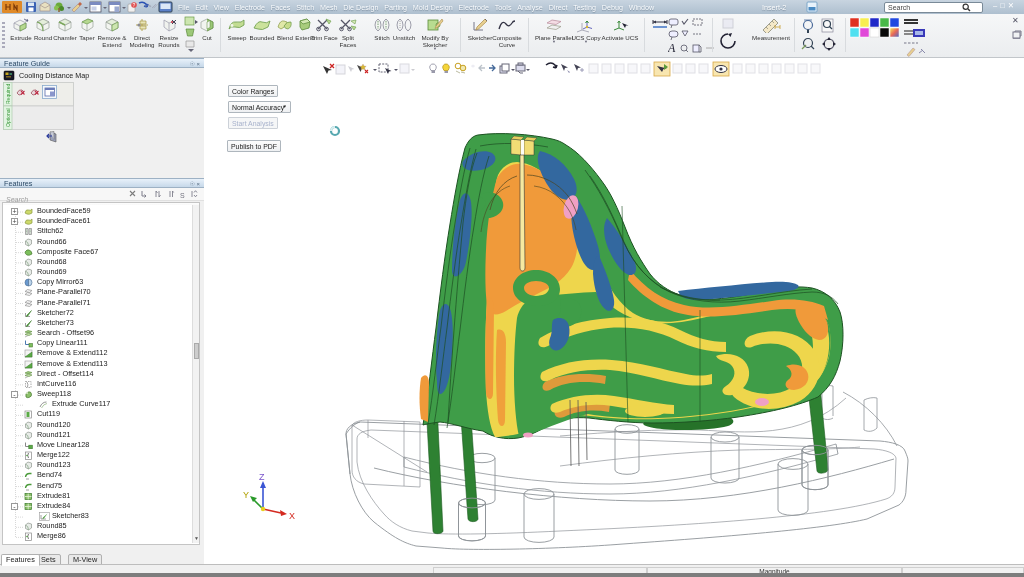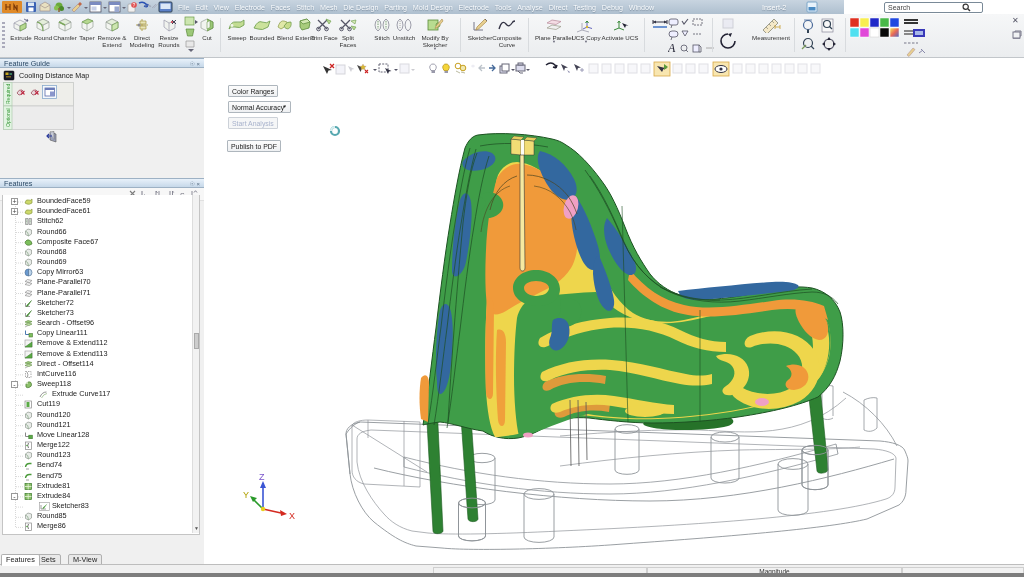--- a/index.html
+++ b/index.html
@@ -1,39 +1,39 @@
 <!DOCTYPE html>
 <html><head><meta charset="utf-8"><style>
 *{margin:0;padding:0;box-sizing:border-box}
 body{font-family:"Liberation Sans",sans-serif}
 #app{position:relative;width:1024px;height:577px;background:#fff;overflow:hidden}
 .abs{position:absolute}
 
-#titlebar{position:absolute;left:0;top:0;width:844px;height:14px;
+#titlebar{position:absolute;left:0;top:0;width:1024px;height:14px;
  background:linear-gradient(#c8d4e0,#aebfcf);}
 #menus{position:absolute;left:175px;top:0;height:14px;display:flex;align-items:center;
  font-size:7.2px;color:#fbfdff;}
 #menus span{padding:0 2.9px;text-shadow:0 1px 1px rgba(60,80,100,.45)}
 
 #ribbon{position:absolute;left:0;top:14px;width:1024px;height:44px;
  background:linear-gradient(#f6f7f8,#ebedef);border-bottom:1px solid #c2c6ca;}
 .rbtn{position:absolute;top:3px;font-size:6.2px;color:#333;text-align:center;line-height:1.15}
 .rbtn svg{display:block;margin:0 auto 1px}
 .rsep{position:absolute;top:4px;width:1px;height:34px;background:#d8dbde}
 
 #leftcol{position:absolute;left:0;top:58px;width:204px;height:506px;background:#f0f0f0;border-right:1px solid #a8a8a8}
 .ptitle{height:10px;background:linear-gradient(#e8f1fa,#c6d8e9);border-top:1px solid #9db1c4;border-bottom:1px solid #9db1c4;
  font-size:7.2px;color:#2c4a66;padding:0 4px;display:flex;align-items:center;justify-content:space-between}
 .ptools{color:#5a6f84;font-size:6px}
 #fguide{position:absolute;left:0;top:0;width:204px;height:120px;background:#f0f0f0}
 #features{position:absolute;left:0;top:120px;width:204px;height:386px;background:#f0f0f0}
 #searchrow{position:absolute;left:0px;top:10px;width:204px;height:13px;background:#f7f7f7;border-bottom:1px solid #e0e0e0;}
 #namehdr{position:absolute;left:2px;top:24px;width:198px;height:11px;background:linear-gradient(#fdfdfd,#e9e9e9);
  border:1px solid #c4c4c4;font-size:7.4px;color:#222;padding-left:20px;line-height:10px}
-#tree{position:absolute;left:2px;top:17px;width:198px;height:340px;background:#fff;border:1px solid #c4c4c4;border-top:none;overflow:hidden}
+#tree{position:absolute;left:2px;top:27px;width:198px;height:340px;background:#fff;border:1px solid #c4c4c4;border-top:none;overflow:hidden}
 .trow{position:absolute;left:0;height:10px;font-size:7.3px;color:#222;white-space:nowrap}
 .trow .lbl{position:absolute;left:34px;top:-1px}
 .trow svg{position:absolute;left:21px;top:0px}
 .trow.child .lbl{left:49px}
 .trow.child svg{left:36px}
 .expbox{position:absolute;left:8px;top:1px;width:7px;height:7px;border:1px solid #999;background:#fff;font-size:7px;line-height:5px;text-align:center;color:#444}
 #vscroll{position:absolute;right:0;top:0;width:7px;height:338px;background:#f2f2f2;border-left:1px solid #ddd}
 #tabs{position:absolute;left:0;top:376px;width:204px;height:14px;font-size:7.3px;color:#222}
 .tab{position:absolute;top:0;height:11px;border:1px solid #b0b0b0;background:#e9e9e9;padding:0px 4px 0;border-radius:2px 2px 0 0;line-height:10px}
 .tab.on{background:#fff;height:12px;border-bottom-color:#fff;z-index:2}

